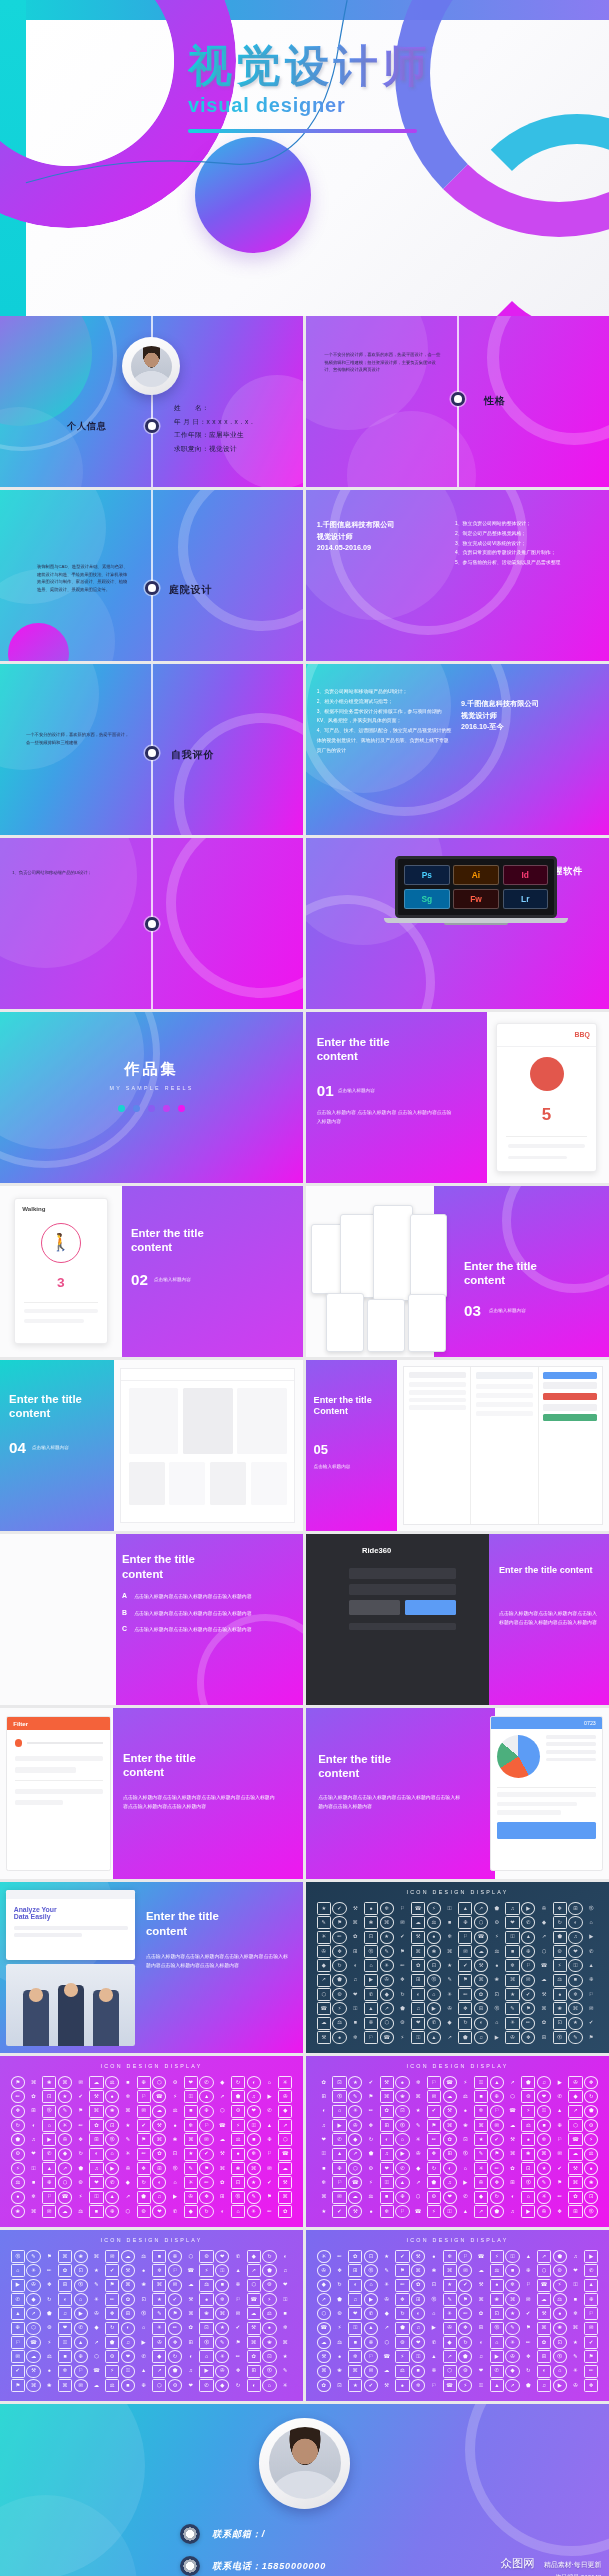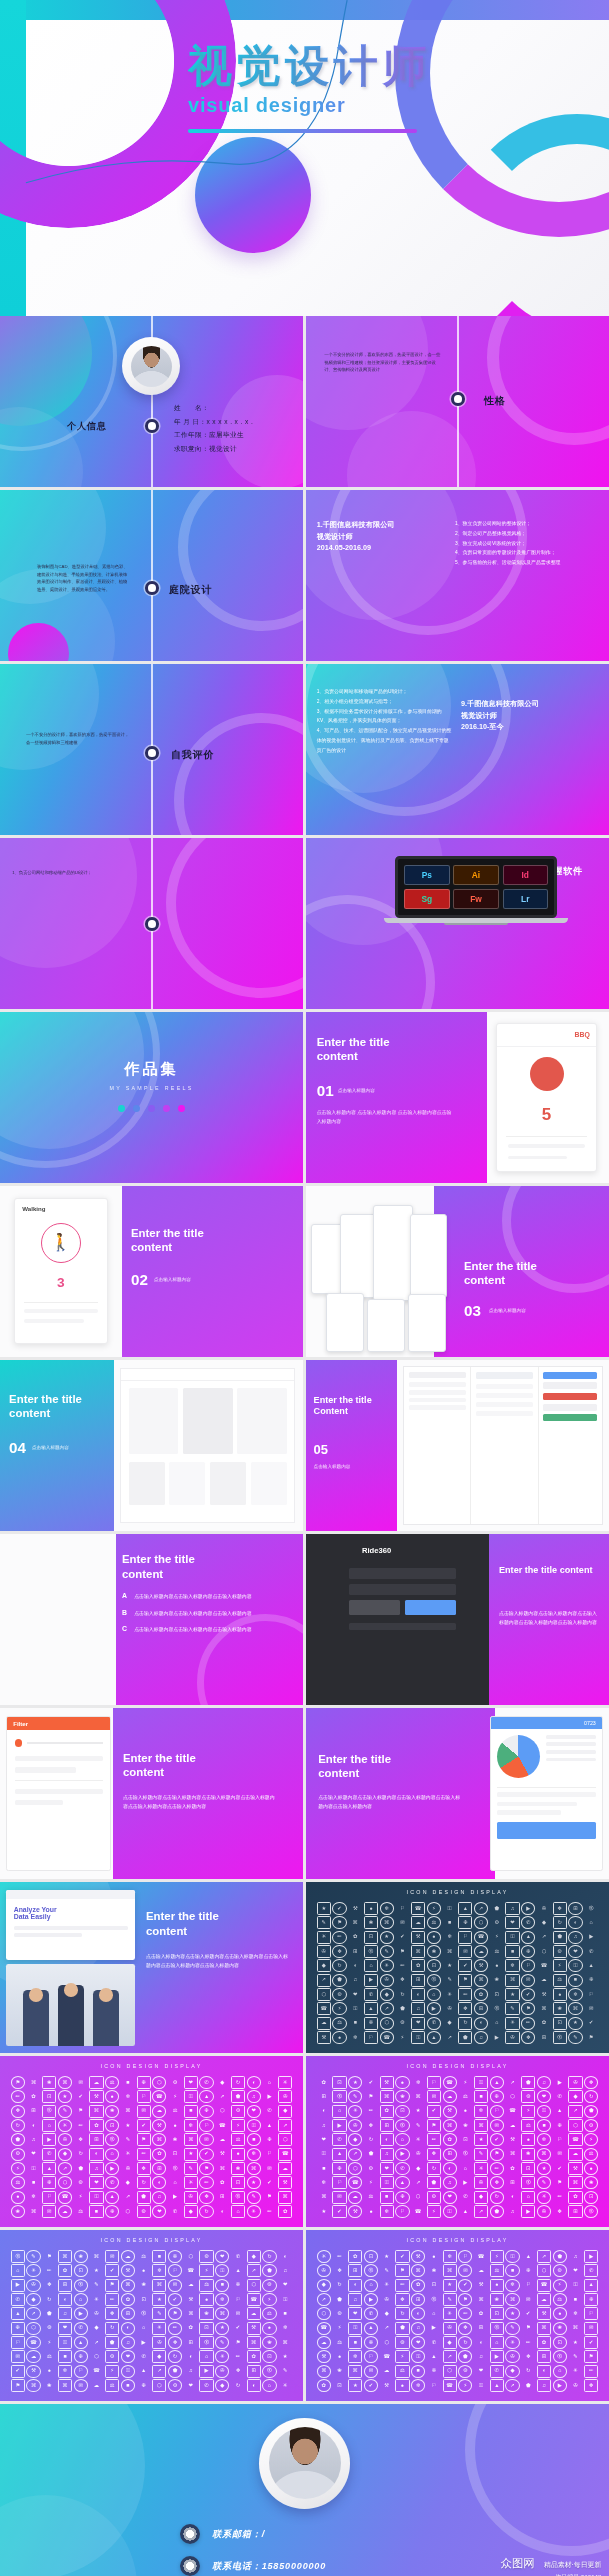--- a/index.html
+++ b/index.html
@@ -265,21 +265,21 @@
 
       <div class="slide bgD">
         <div class="circ" style="left:-23px;top:-53px;width:160px;height:160px;background:rgba(255,255,255,.10);"></div>
         <div class="ringw" style="left:-46px;bottom:-61px;width:175px;height:175px;border-width:9.1px;"></div>
         <div class="lab" style="right:26px;top:27.4px;color:#fff;font-size:9.1px;">掌握软件</div>
         <div class="laptop" style="left:49px;top:18.3px;width:162px;margin-left:40px;">
           <div class="screen">
             <div class="adobe" style="background:#0b1f3f;color:#4ad0ff;">Ps</div>
             <div class="adobe" style="background:#3a1b00;color:#ff9a00;">Ai</div>
             <div class="adobe" style="background:#3a0018;color:#ff3d77;">Id</div>
-            <div class="adobe" style="background:#b91c1c;color:#2fd6a8;">Sg</div>
+            <div class="adobe" style="background:#0369a1;color:#2fd6a8;">Sg</div>
             <div class="adobe" style="background:#2c0b0b;color:#ff5f47;">Fw</div>
             <div class="adobe" style="background:#0a1e3a;color:#7ed0ff;">Lr</div>
           </div>
           <div class="base"></div>
           <div class="foot"></div>
         </div>
       </div>
     </div>
 
     <div class="row">

